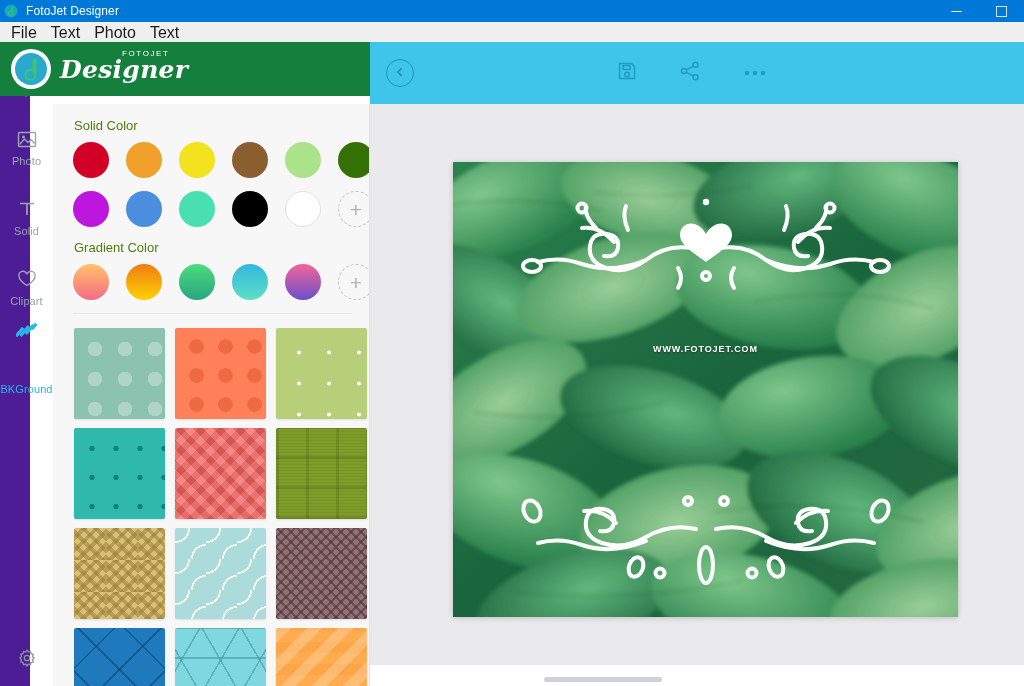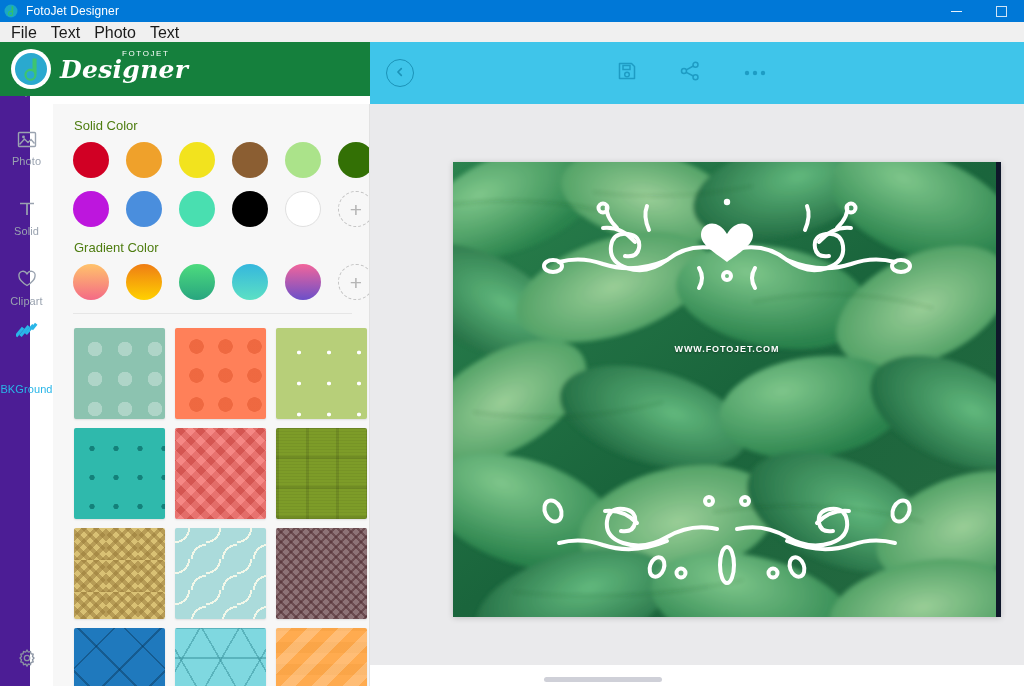--- a/index.html
+++ b/index.html
@@ -141,23 +141,23 @@
     width: 91px; height: 91px; border-radius: 2px; position: relative; overflow: hidden;
     box-shadow: 0 1px 2px rgba(0,0,0,.10);
   }
 
   
   .workspace {
     position: absolute; left: 370px; top: 104px; width: 654px; height: 561px;
     background: #eaeaec;
   }
   .canvas {
-    position: absolute; left: 83px; top: 58px; width: 548px; height: 455px;
+    position: absolute; left: 83px; top: 58px; width: 505px; height: 455px;
     overflow: hidden; box-shadow: 0 1px 6px rgba(0,0,0,.18);
-    background: #0f172a;
+    background: #8b5cf6;
   }
   .leafbg { position: absolute; inset: 0; }
   .flourish-top { position: absolute; left: 50%; transform: translateX(-50%); top: 28px; }
   .flourish-bot { position: absolute; left: 50%; transform: translateX(-50%); bottom: 28px; }
   .c-url {
     position: absolute; left: 0; right: 0; top: 182px; text-align: center;
     color: #ffffff; font-size: 9px; font-weight: bold; letter-spacing: .9px;
     text-shadow: 0 1px 2px rgba(0,0,0,.35);
   }
   .c-tag {

